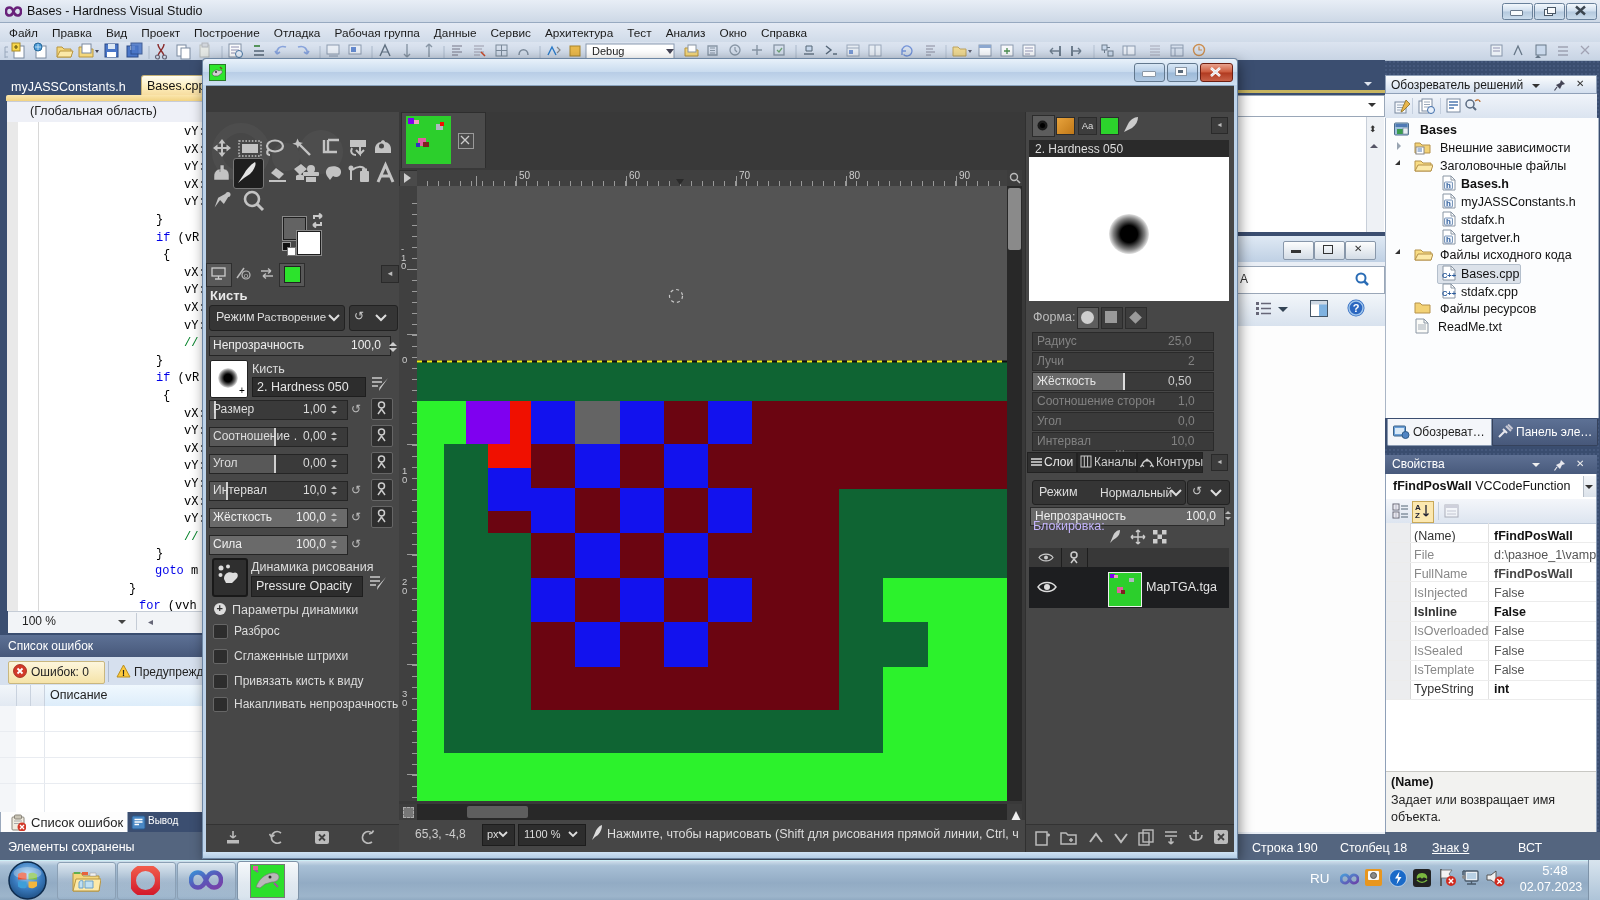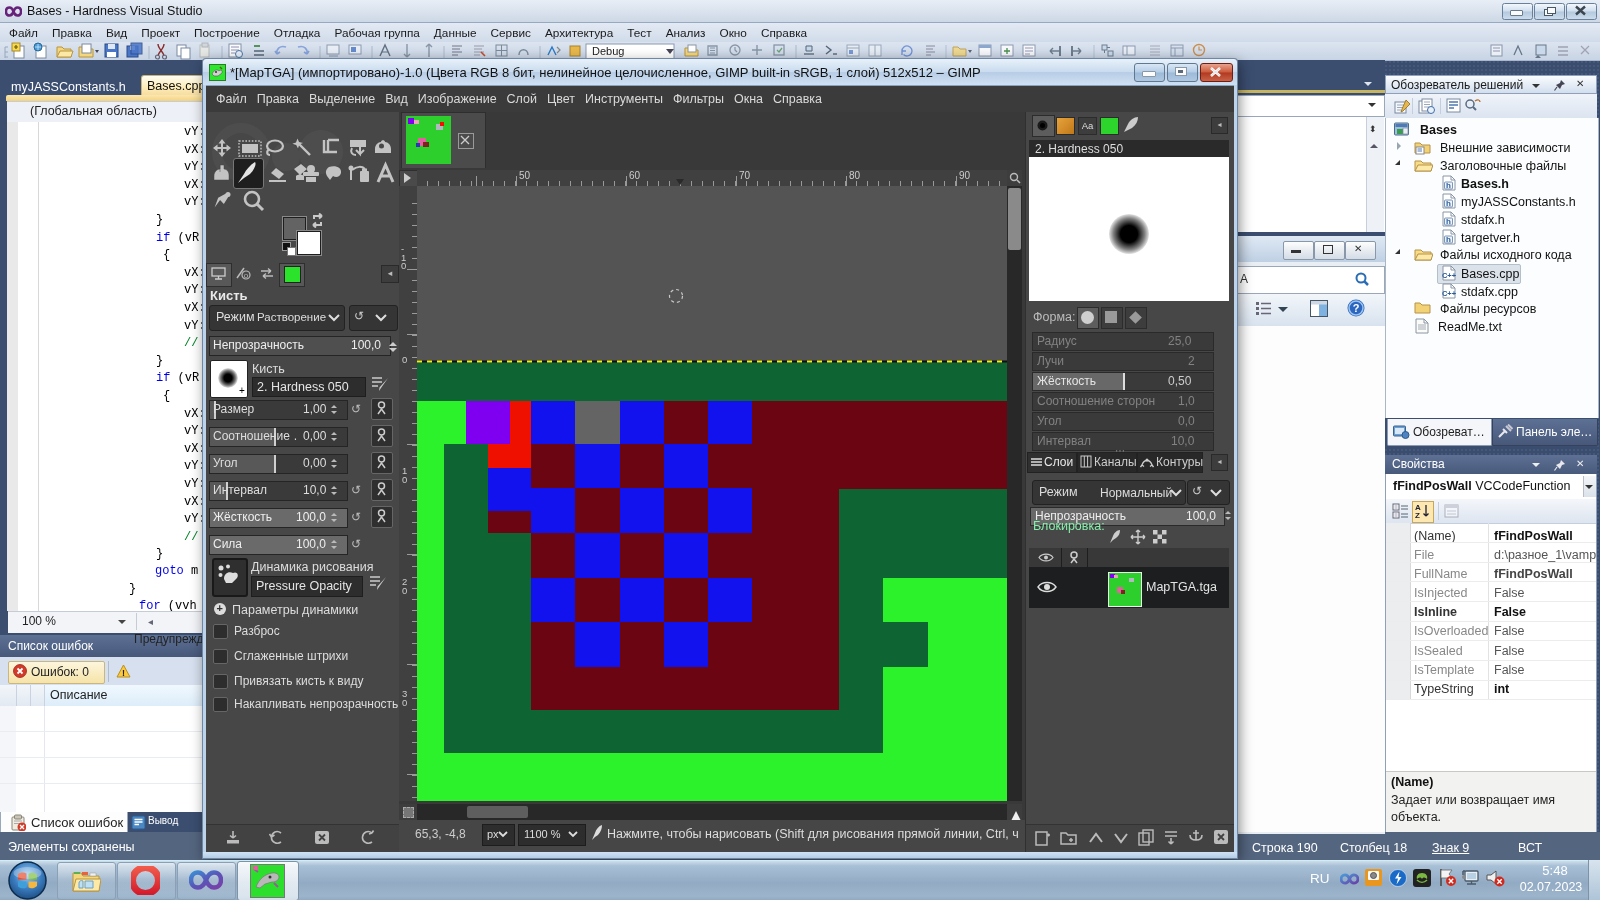--- a/index.html
+++ b/index.html
@@ -312,21 +312,21 @@
       <circle cx="7" cy="7" r="6.5" fill="#d23a2a"></circle>
       <circle cx="7" cy="7" r="6.5" fill="none" stroke="#9a2318" stroke-width="0.8"></circle>
       <path d="M4.5 4.5 L9.5 9.5 M9.5 4.5 L4.5 9.5" stroke="#fff" stroke-width="1.8"></path>
     </svg>
 <div class="a" style="left:31px;top:665px;font-size:12px;color:#222;">Ошибок: 0</div>
 <div class="a" style="left:108px;top:661px;width:1px;height:21px;background:#b0bccd;"></div>
 <svg class="a" style="left:116px;top:664px;" width="15" height="14">
       <path d="M7.5 1 L14 13 L1 13 Z" fill="#fdc93c" stroke="#b98e1f" stroke-width="1"></path>
       <text x="7.5" y="11.5" font-size="9" text-anchor="middle" fill="#222" font-weight="bold">!</text>
     </svg>
-<div class="a" style="left:134px;top:632px;font-size:12px;color:#222;">Предупрежд</div>
+<div class="a" style="left:134px;top:665px;font-size:12px;color:#222;">Предупрежд</div>
 
 <div class="a" style="left:0;top:685px;width:203px;height:21px;background:linear-gradient(#f2f6fa,#e2e9f2);border-bottom:1px solid #c2cbd8;"></div>
 <div class="a" style="left:44px;top:685px;width:159px;height:21px;background:linear-gradient(#f0f8fe,#ddedfa);border-bottom:1px solid #c2cbd8;"></div>
 <div class="a" style="left:16px;top:685px;width:1px;height:21px;background:#c9d2de;"></div>
 <div class="a" style="left:30px;top:685px;width:1px;height:21px;background:#c9d2de;"></div>
 <div class="a" style="left:44px;top:685px;width:1px;height:21px;background:#c9d2de;"></div>
 <div class="a" style="left:50px;top:688px;font-size:12.5px;color:#222;">Описание</div>
 <div class="a" style="left:0;top:706px;width:203px;height:106px;background:#fff;"></div>
 <div class="a" style="left:0;top:706px;width:16px;height:106px;background:#f4f6f9;"></div>
 <div class="a" style="left:44px;top:706px;width:1px;height:106px;background:#e4e8ee;"></div>
@@ -579,35 +579,32 @@
 
 <div id="gimp" class="a" style="left:203px;top:59px;width:1034px;height:799px;background:#474747;border-radius:3px 3px 0 0;box-shadow:0 0 0 1px #6e87a4, 2px 4px 14px rgba(0,0,0,0.5);">
 
 <div class="a" style="left:0;top:0;width:1034px;height:26px;background:linear-gradient(#e8f1fa,#cadcef 48%,#b8cde6 52%,#cfe0f2);border-radius:3px 3px 0 0;border-bottom:1px solid #8aa3bd;"></div>
 <svg class="a" style="left:6px;top:5px;" width="17" height="17">
         <rect x="0.5" y="0.5" width="16" height="16" fill="#2de62d" stroke="#2a7a2a"></rect>
         <path d="M3 10 C5 6 8 5 10 7 C12 5 14 7 13 9 L9 12 L5 12 Z" fill="#cfcfcf" stroke="#555" stroke-width="0.6"></path>
         <circle cx="7" cy="8" r="1" fill="#333"></circle>
         <path d="M11 3 L13 5" stroke="#7a4a2a" stroke-width="1.5"></path>
       </svg>
-<div class="a" style="left:27px;top:6px;font-size:13px;color:#111;white-space:nowrap;">*[MapTGA] (импортировано)-1.0 (Цвета RGB 8 бит, нелинейное целочисленное, GIMP built-in sRGB, 1 слой) 512x512 – GIMP</div>
 <div class="a" style="left:931px;top:4px;width:29px;height:17px;background:linear-gradient(#d8e7f5,#b5cde7 48%,#9cbad8 52%,#b0c8e2);border:1px solid #62788e;border-radius:3px;"></div>
 <div class="a" style="left:939px;top:12px;width:12px;height:4px;background:#fcfcfc;border:1px solid #8a97a6;border-radius:1px;"></div>
 <div class="a" style="left:964px;top:4px;width:29px;height:17px;background:linear-gradient(#d8e7f5,#b5cde7 48%,#9cbad8 52%,#b0c8e2);border:1px solid #62788e;border-radius:3px;"></div>
 <div class="a" style="left:972px;top:8px;width:10px;height:7px;border:1.5px solid #8a97a6;background:#fcfcfc;"></div>
 <div class="a" style="left:975px;top:10.5px;width:5px;height:3px;background:#5a6a7a;"></div>
 <div class="a" style="left:997px;top:4px;width:31px;height:17px;background:linear-gradient(#e8a28e,#cc5a3c 48%,#b03a20 52%,#c96248);border:1px solid #6e1f12;border-radius:3px;"></div>
 <svg class="a" style="left:1006px;top:7px;" width="13" height="12">
         <path d="M2 2 L11 10 M11 2 L2 10" stroke="#fff" stroke-width="2.6"></path>
         <path d="M2 2 L11 10 M11 2 L2 10" stroke="#d8dde4" stroke-width="1"></path>
       </svg>
 
 <div class="a" style="left:0;top:27px;width:1034px;height:26px;background:#3b3b3b;"></div>
-<div class="a gmenu" style="left:8px;top:33px;font-size:12.5px;color:#dadada;white-space:nowrap;">
-<span>Файл</span><span>Правка</span><span>Выделение</span><span>Вид</span><span>Изображение</span><span>Слой</span><span>Цвет</span><span>Инструменты</span><span>Фильтры</span><span>Окна</span><span>Справка</span></div>
 
 <div class="a" style="left:0;top:53px;width:196px;height:740px;background:#474747;"></div>
 
 <svg class="a" style="left:8px;top:58px;" width="150" height="70" opacity="0.05">
         <circle cx="30" cy="35" r="24" fill="none" stroke="#bbb" stroke-width="10"></circle>
         <circle cx="75" cy="40" r="14" fill="#bbb"></circle>
         <circle cx="110" cy="35" r="22" fill="#bbb"></circle>
       </svg>
 
 <svg class="a" style="left:9px;top:79px;" width="192" height="78">
@@ -1056,21 +1053,21 @@
 <svg class="a" style="left:1006px;top:427px;" width="14" height="12">
         <path d="M2 4 L7 9 L12 4" stroke="#ddd" stroke-width="2" fill="none"></path>
       </svg>
 <div class="a" style="left:827px;top:448px;width:193px;height:17px;background:#686868;border:1px solid #2a2a2a;"></div>
 <div class="a" style="left:832px;top:450px;font-size:12px;color:#eee;">Непрозрачность</div>
 <div class="a" style="left:983px;top:450px;font-size:12px;color:#eee;">100,0</div>
 <div class="a" style="left:1022px;top:448px;">
         <div style="width:0;height:0;border:3.5px solid transparent;border-bottom-color:#bbb;margin:1px 0 3px;"></div>
         <div style="width:0;height:0;border:3.5px solid transparent;border-top-color:#bbb;"></div>
       </div>
-<div class="a" style="left:830px;top:460px;font-size:12.5px;color:#86efac;">Блокировка:</div>
+<div class="a" style="left:830px;top:460px;font-size:12.5px;color:#c4b5fd;">Блокировка:</div>
 <svg class="a" style="left:905px;top:470px;" width="16" height="16">
         <path d="M2 14 L5 7 C6 4 9 1 12 1 C12 4 11 7 8 9 L5 11 Z" fill="#ccc"></path>
       </svg>
 <svg class="a" style="left:927px;top:470px;" width="16" height="16">
         <path d="M8 1 V15 M1 8 H15 M8 1 L6 3 M8 1 L10 3 M8 15 L6 13 M8 15 L10 13 M1 8 L3 6 M1 8 L3 10 M15 8 L13 6 M15 8 L13 10" stroke="#ccc" stroke-width="1.4"></path>
       </svg>
 <svg class="a" style="left:949px;top:470px;" width="16" height="16">
         <rect x="1" y="1" width="4.5" height="4.5" fill="#ccc"></rect>
         <rect x="10" y="1" width="4.5" height="4.5" fill="#ccc"></rect>
         <rect x="5.5" y="5.5" width="4.5" height="4.5" fill="#ccc"></rect>

